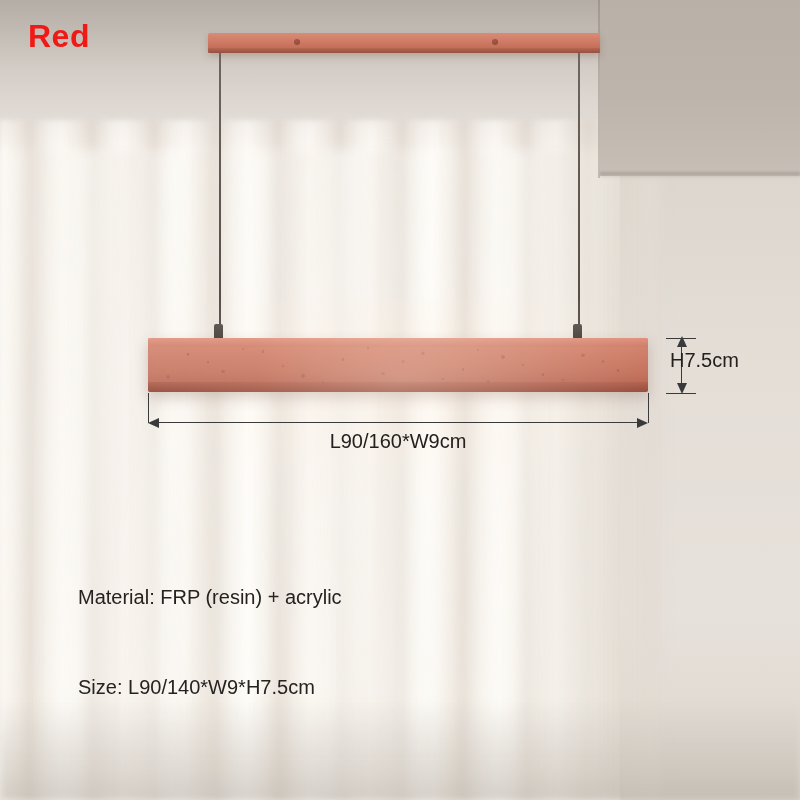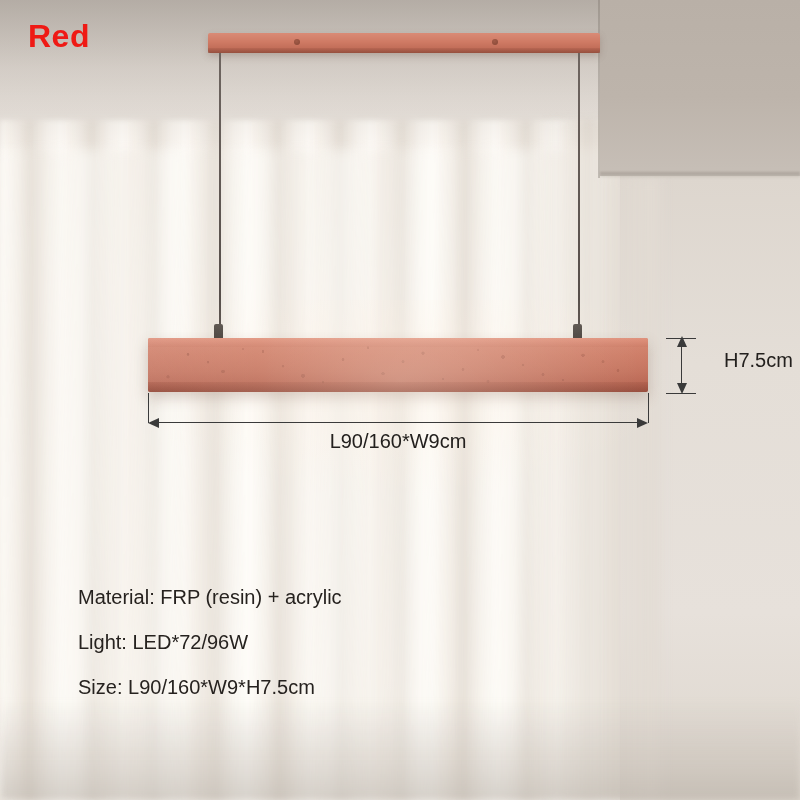--- a/index.html
+++ b/index.html
@@ -285,21 +285,21 @@
     position: absolute;
     left: 148px;
     top: 430px;
     width: 500px;
     text-align: center;
     font-size: 20px;
     color: #23201e;
   }
   .label-height {
     position: absolute;
-    left: 724px;
+    left: 670px;
     top: 349px;
     font-size: 20px;
     color: #23201e;
     white-space: nowrap;
   }
   .spec {
     position: absolute;
     left: 78px;
     font-size: 20px;
     color: #26221f;
@@ -354,16 +354,15 @@
   <div class="dim-line-v" style="left:681px; top:340px; width:1px; height:52px;"></div>
   <div class="arrow arrow-u" style="left:677px; top:336px;"></div>
   <div class="arrow arrow-d" style="left:677px; top:383px;"></div>
   <div class="tick-h" style="left:666px; top:338px; width:30px;"></div>
   <div class="tick-h" style="left:666px; top:393px; width:30px;"></div>
   <div class="label-height">H7.5cm</div>
 
   <div class="label-red">Red</div>
 
   <div class="spec spec-1">Material: FRP (resin) + acrylic</div>
-  <div class="spec spec-2">Light: LED*72/96W</div>
-  <div class="spec spec-3">Size: L90/160*W9*H7.5cm</div>
+  <div class="spec spec-3">Size: L90/140*W9*H7.5cm</div>
 
 </div>
 
 </body></html>

